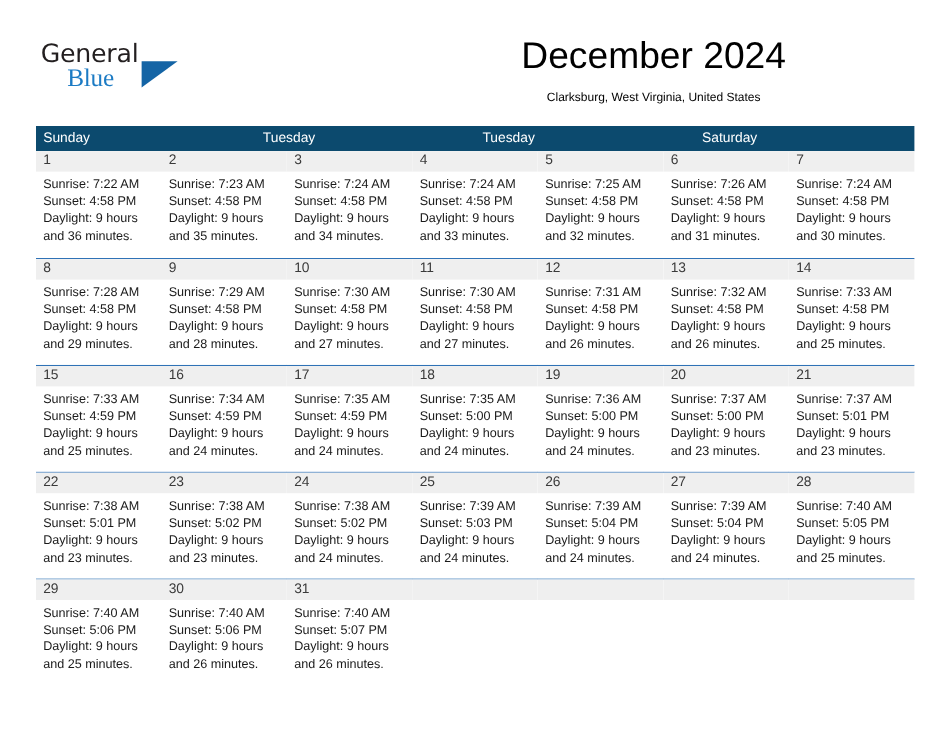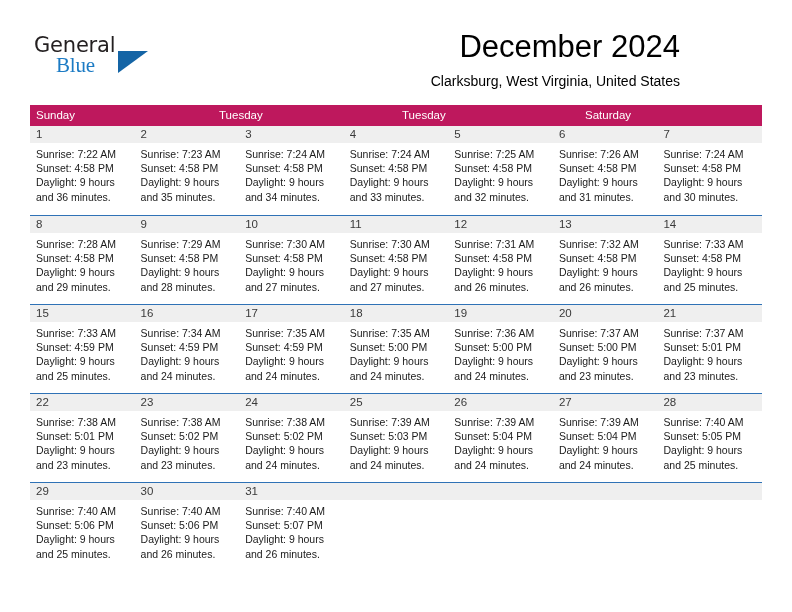--- a/index.html
+++ b/index.html
@@ -59,49 +59,50 @@
     left: 84px;
     top: 18px;
     width: 0;
     height: 0;
     border-left: 30px solid #1464a5;
     border-bottom: 22px solid transparent;
   }
 
   .title-block {
     position: absolute;
-    right: 20px;
+    right: 45px;
     top: 28px;
     text-align: right;
   }
   .month-title {
     font-size: 31px;
     font-weight: normal;
     color: #000;
     line-height: 38px;
     white-space: nowrap;
   }
   .location {
     margin-top: 6px;
-    font-size: 14px;
+    font-size: 10px;
     color: #000;
     line-height: 19px;
     white-space: nowrap;
+    text-align: center;
   }
 
   
   .calendar {
     position: absolute;
     left: 30px;
     top: 105px;
     width: 732px;
   }
   .cal-head {
     display: flex;
-    background: #be185d;
+    background: #0c4a6e;
     height: 21px;
   }
   .cal-head .hcell {
     flex: 1 1 0;
     min-width: 0;
     color: #ffffff;
     font-size: 11.5px;
     line-height: 21px;
     padding-left: 6px;
     box-sizing: border-box;

